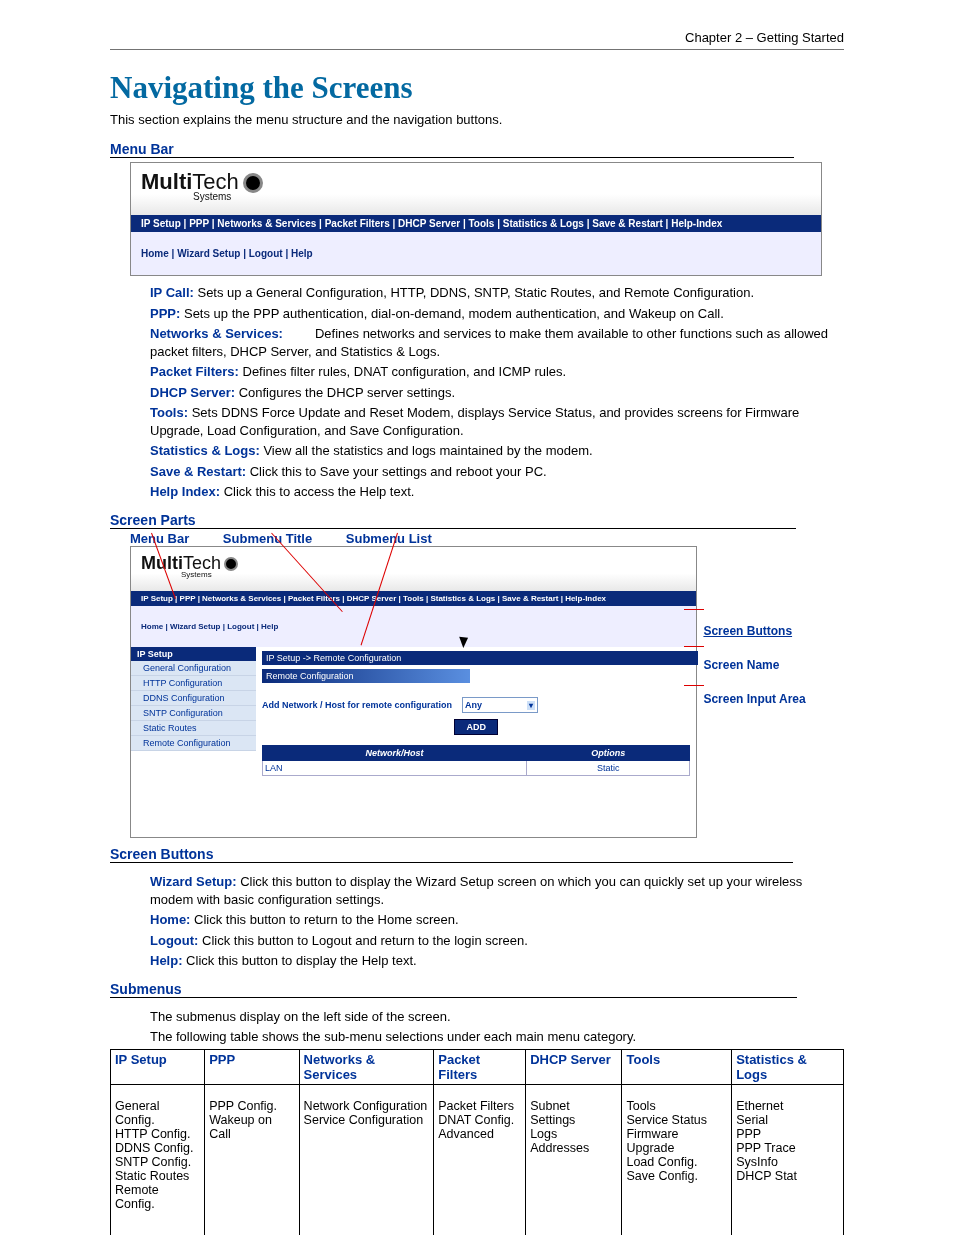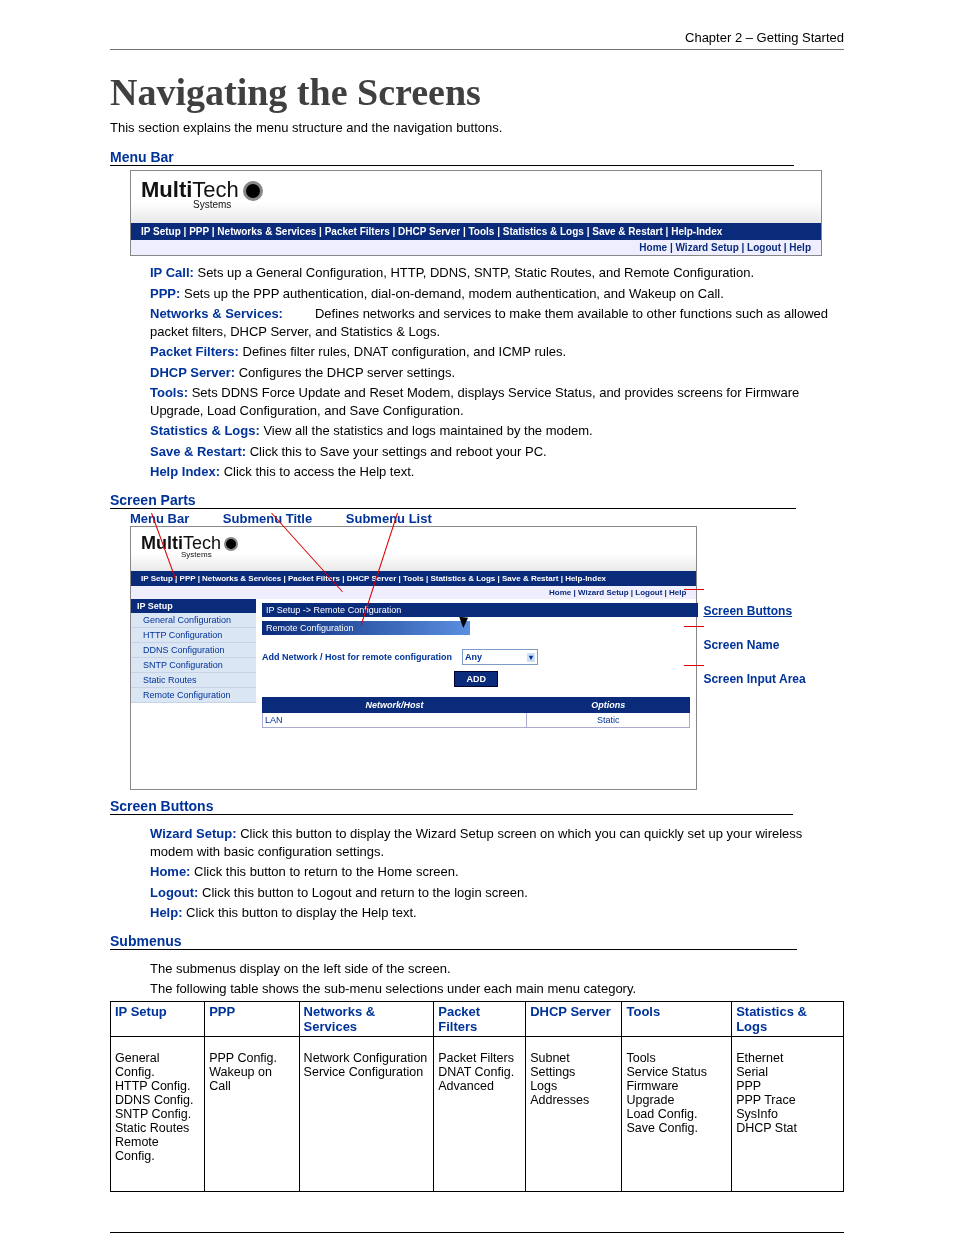--- a/index.html
+++ b/index.html
@@ -17,22 +17,22 @@
   .chapter-header {
     text-align: right;
     font-size: 13px;
     border-bottom: 1px solid #737373;
     padding-bottom: 4px;
     margin-bottom: 20px;
   }
   h1.page-title {
     font-family: Georgia, "Times New Roman", serif;
     font-weight: bold;
-    color: #404040;
-    font-size: 38px;
+    color: #0369a1;
+    font-size: 31px;
     margin: 12px 0 6px 0;
   }
   .intro-text {
     font-size: 13px;
     margin-bottom: 6px;
   }
   h2.section-h {
     font-size: 14px;
     color: #003399;
     font-weight: bold;
@@ -66,22 +66,22 @@
     color: #fff;
     font-size: 10px;
     font-weight: bold;
     padding: 3px 10px;
     white-space: nowrap;
   }
   .subbar {
     background: #eef;
     color: #0a2a7a;
     font-size: 10px;
-    padding: 2px 10px;
-    text-align: right;
+    padding: 16px 10px;
+    text-align: left;
     font-weight: bold;
   }
 
   .desc-block { margin-left: 40px; margin-top: 8px; font-size: 13px; }
   .desc-row { margin: 3px 0; line-height: 1.35; }
   .desc-row .term { color: #003399; font-weight: bold; }
 
   
   .parts-labels {
     margin-left: 20px;

